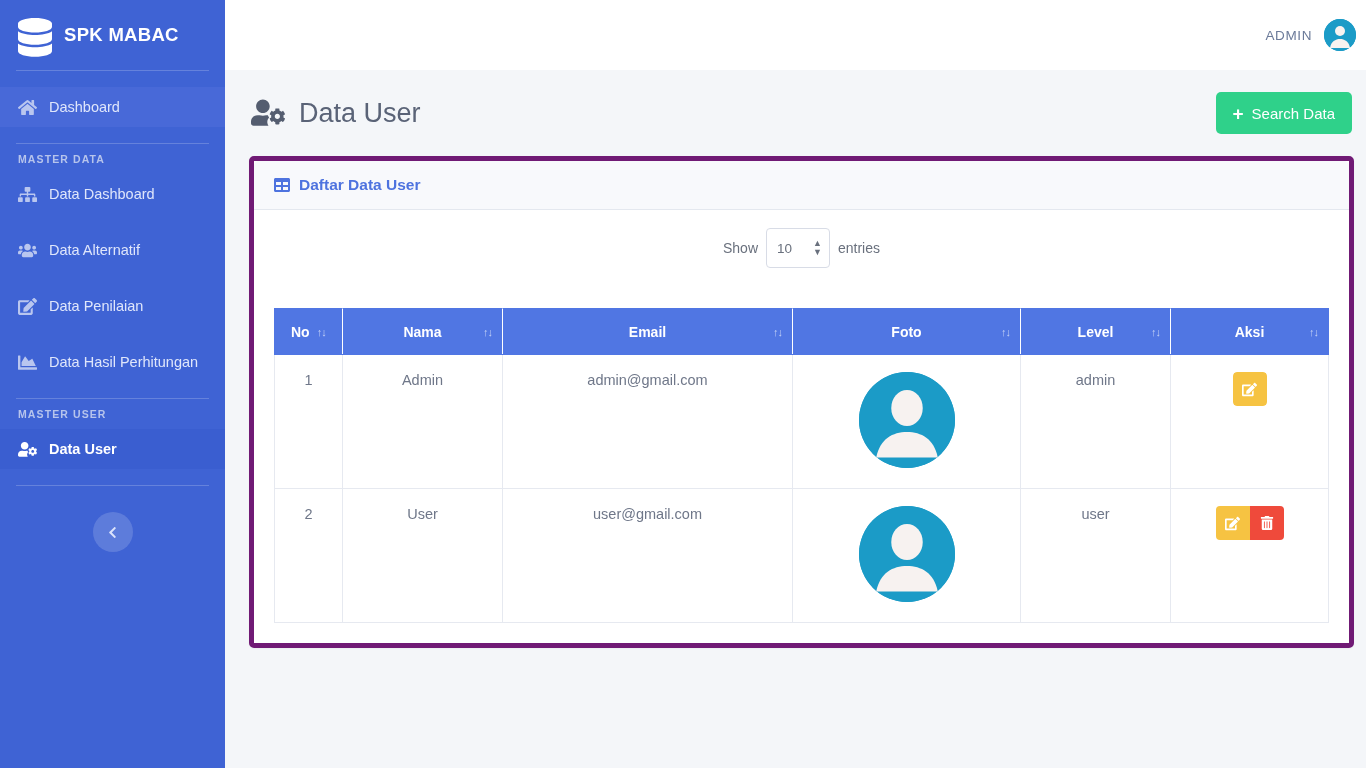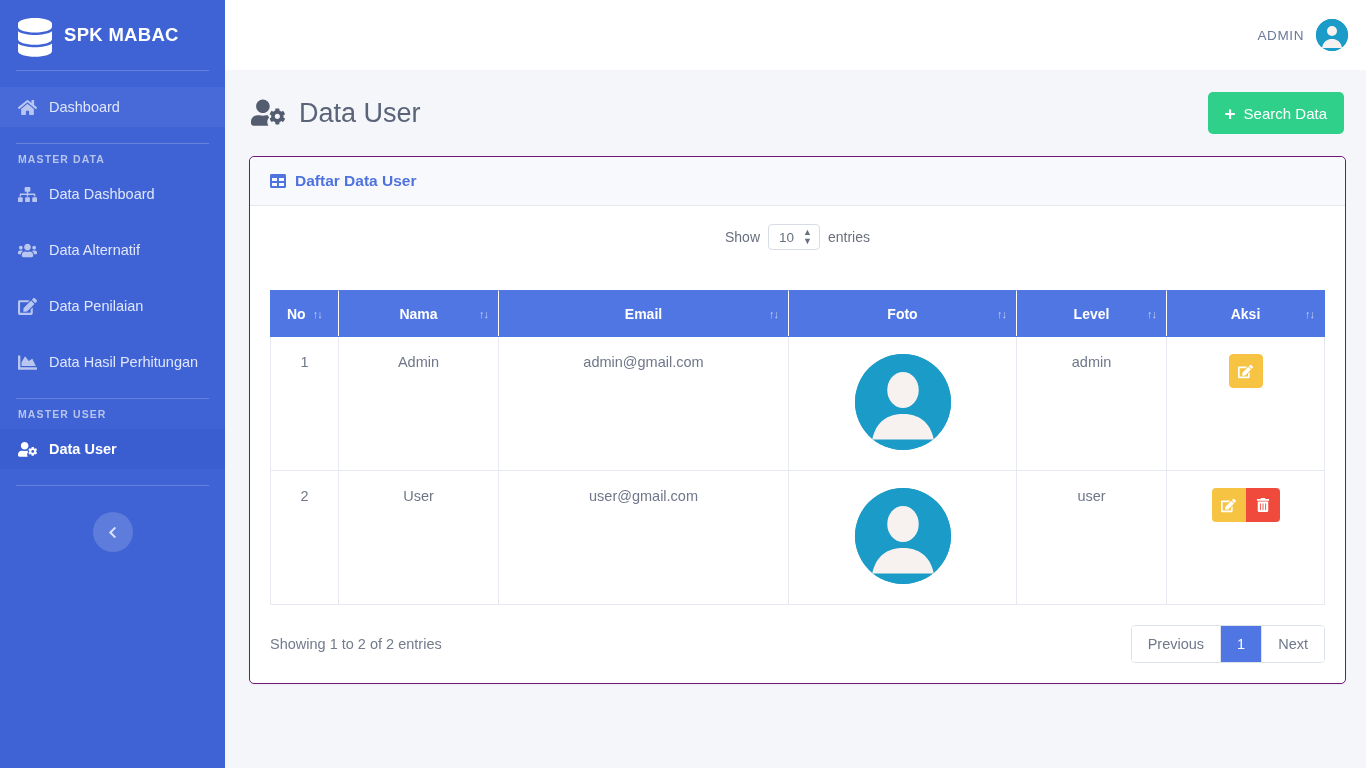--- a/index.html
+++ b/index.html
@@ -84,38 +84,38 @@
   .page-title h1 { font-size: 27px; font-weight: normal; color: #5a6377; }
   .btn-add {
     background: #2fd18a; color: #fff; border: none; border-radius: 5px;
     height: 42px; padding: 0 17px; font-size: 15px; cursor: pointer;
     display: flex; align-items: center; gap: 8px;
     font-family: "Liberation Sans", sans-serif;
   }
   .btn-add .plus { font-size: 19px; font-weight: bold; line-height: 1; }
 
   .card {
-    background: #fff; border: 1px solid #701a75; border-radius: 5px;
+    background: #fff; border: 5px solid #701a75; border-radius: 5px;
     box-shadow: 0 1px 2px rgba(0,0,0,.04);
   }
   .card-head {
     background: #f8f9fc; border-bottom: 1px solid #e4e8ef;
     padding: 15px 20px; display: flex; align-items: center; gap: 9px;
     border-radius: 5px 5px 0 0;
   }
   .card-head .ch-ico { width: 16px; height: 16px; color: #4e73df; display: block; }
   .card-head .ch-txt { color: #4e73df; font-weight: bold; font-size: 15.5px; }
   .card-body { padding: 18px 20px 20px 20px; }
 
   .dt-top { display: flex; align-items: center; justify-content: space-between;
             margin-bottom: 16px; flex-direction: column; }
   .dt-len { display: flex; align-items: center; gap: 8px; font-size: 14px; color: #69707d; }
   .dt-len select {
-    height: 26px; border: 1px solid #d8dce6; border-radius: 4px;
-    padding: 0 24px 0 10px; font-size: 13.5px; color: #69707d;
+    height: 40px; border: 1px solid #d8dce6; border-radius: 4px;
+    padding: 0 36px 0 10px; font-size: 13.5px; color: #69707d;
     background: #fff; font-family: "Liberation Sans", sans-serif;
     appearance: none; -webkit-appearance: none; cursor: pointer;
   }
   .sel-wrap { position: relative; display: inline-block; }
   .sel-wrap .caret {
     position: absolute; right: 8px; top: 50%; transform: translateY(-50%);
     pointer-events: none; color: #69707d; font-size: 9px; line-height: 1.05;
     text-align: center;
   }
   .dt-search { display: flex; align-items: center; gap: 9px; font-size: 14px; color: #69707d; }
@@ -433,26 +433,18 @@
                           </svg>
                       </span>
                     </button>
                   </span>
                 </td>
               </tr>
 
             </tbody>
           </table>
 
-          <div class="dt-bot">
-            <div class="dt-info">Showing 1 to 2 of 2 entries</div>
-            <div class="pager">
-              <div class="pg">Previous</div>
-              <div class="pg cur">1</div>
-              <div class="pg">Next</div>
-            </div>
-          </div>
 
         </div>
       </div>
     </div>
   </div>
 </div>
 
 </body></html>

